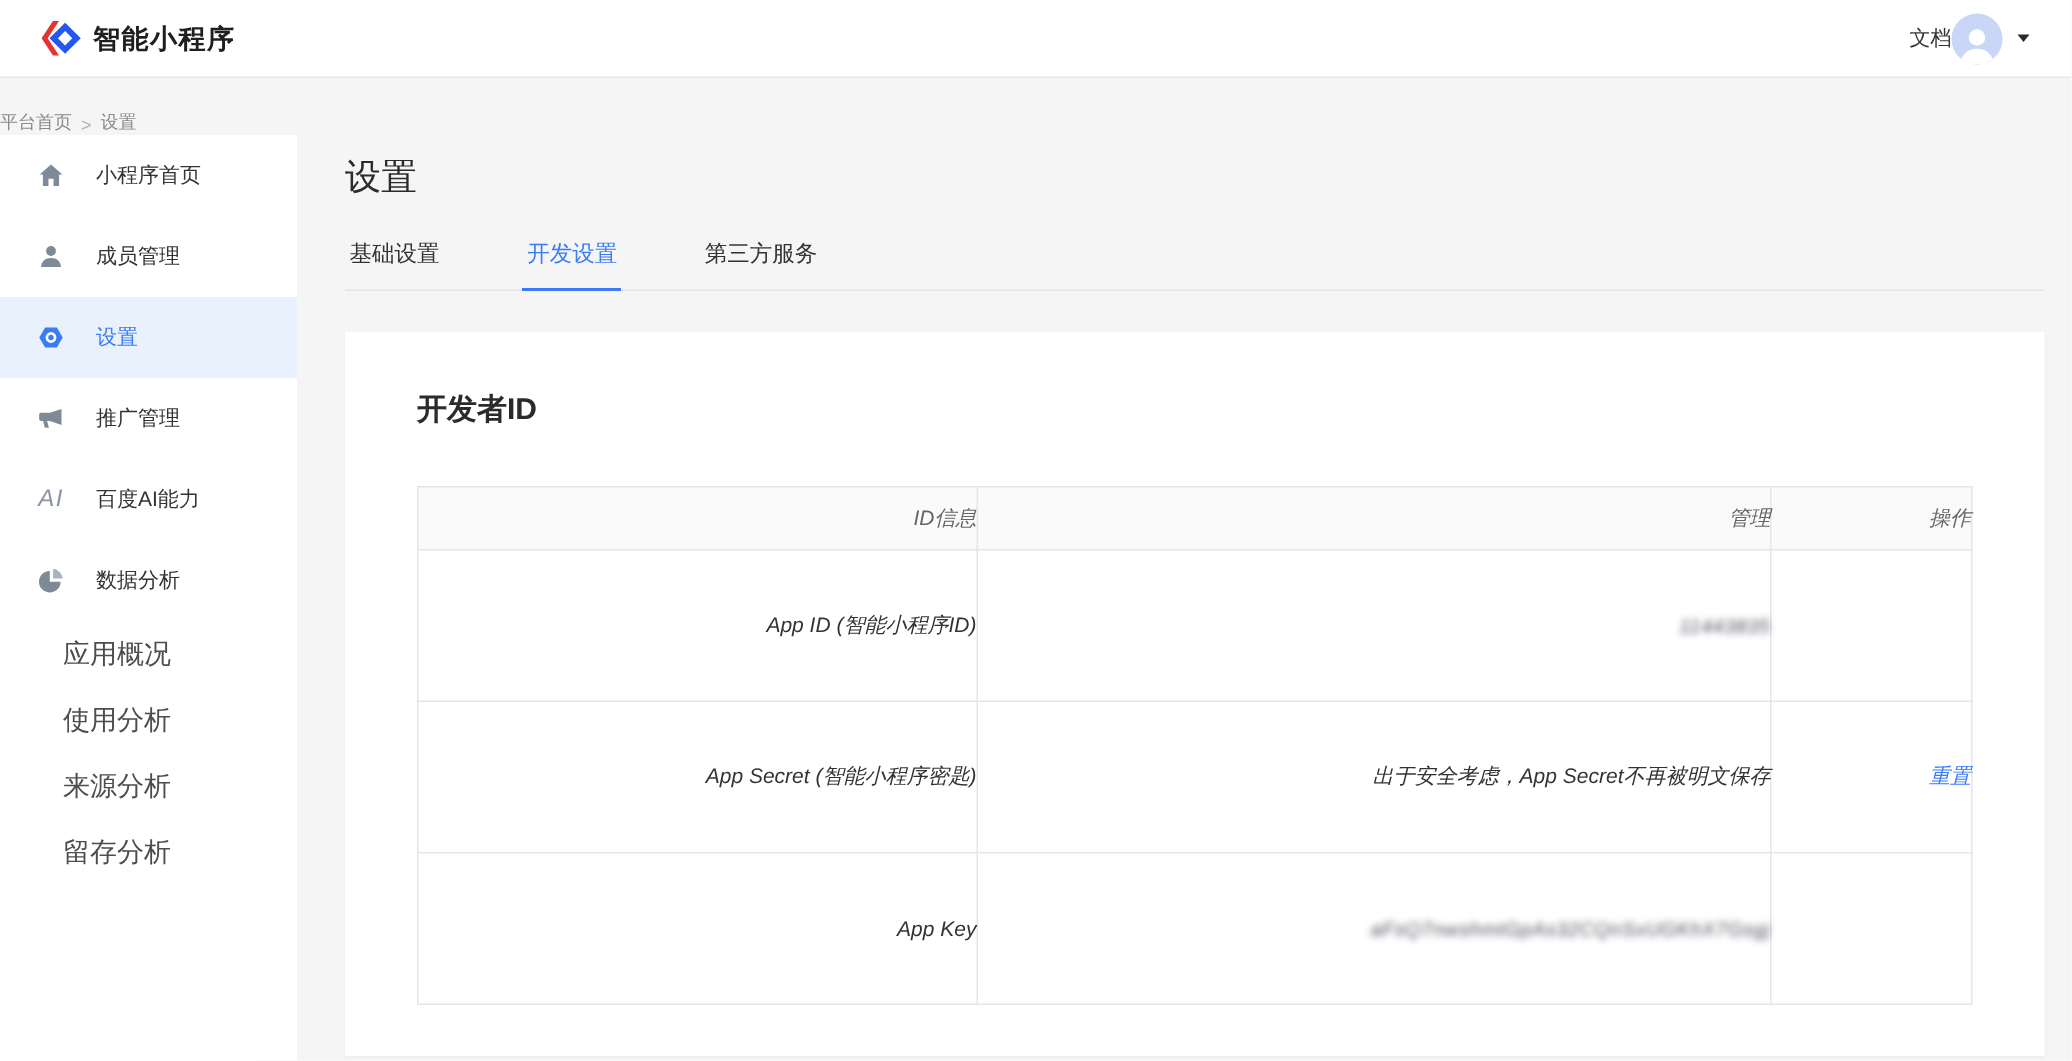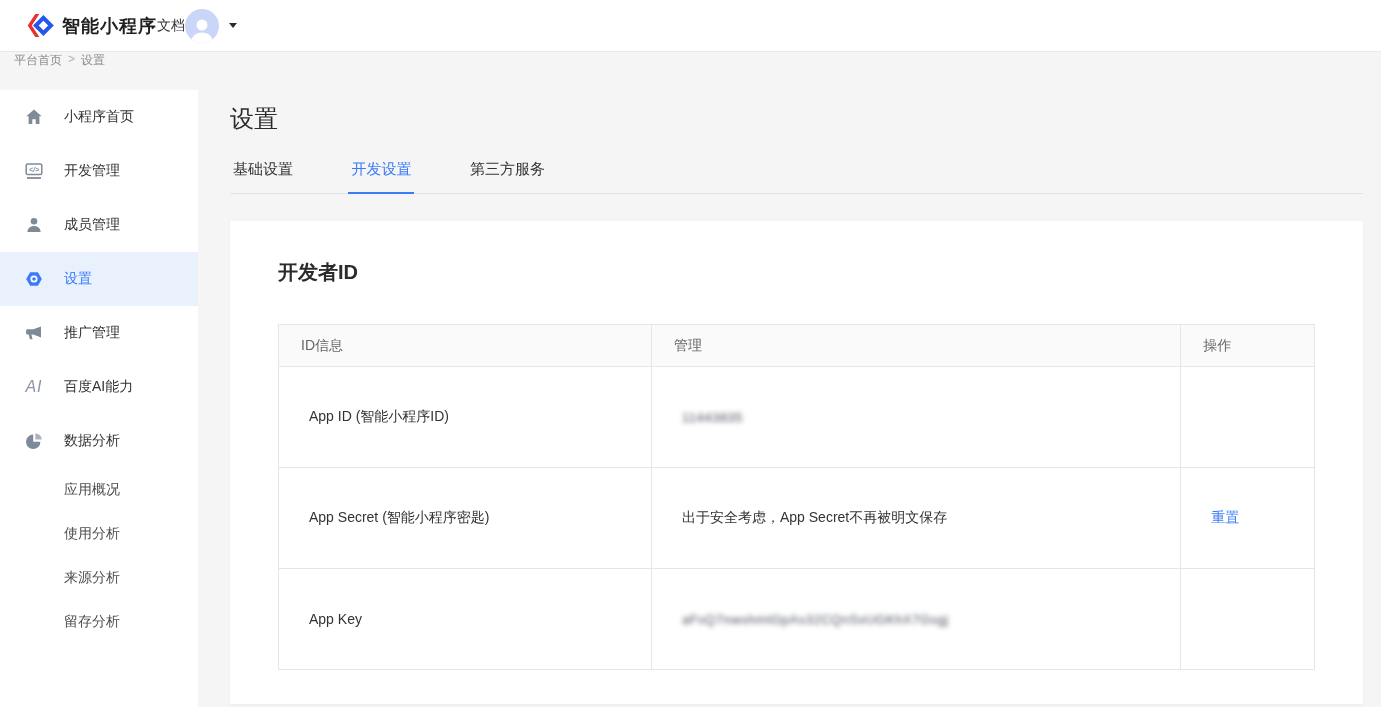--- a/index.html
+++ b/index.html
@@ -1,65 +1,65 @@
 <!DOCTYPE html>
 <html><head>
 <meta charset="utf-8">
 <style>
   * { margin:0; padding:0; box-sizing:border-box; }
   html,body { width:1381px; height:707px; overflow:hidden;
     font-family:"Liberation Sans","DejaVu Sans",sans-serif; background:#f5f5f6; color:#333; }
 
   
   .header { height:52px; background:#fff; border-bottom:1px solid #e8e8e8;
-    display:flex; align-items:center; justify-content:flex-start; padding:0 28px 0 24px; }
+    display:flex; align-items:center; justify-content:space-between; padding:0 28px 0 24px; }
   .logo { display:flex; align-items:center; cursor:pointer; }
   .logo svg { width:30px; height:27px; }
   .logo-text { font-size:18px; font-weight:600; color:#1f1f1f; margin-left:8px; letter-spacing:1px; }
   .header-right { display:flex; align-items:center; }
   .doc-link { font-size:14px; color:#333; text-decoration:none; cursor:pointer; }
   .avatar { width:34px; height:34px; border-radius:50%; background:#c9d6f8; overflow:hidden;
     display:flex; align-items:flex-end; justify-content:center; cursor:pointer; }
   .caret { width:0; height:0; border-left:4.5px solid transparent; border-right:4.5px solid transparent;
     border-top:5.5px solid #2b2b2b; margin-left:10px; cursor:pointer; }
 
   
-  .breadcrumb { height:38px; display:flex; align-items:flex-start; padding-left:14px;
+  .breadcrumb { height:38px; display:flex; align-items:flex-end; 
     font-size:12px; color:#999; }
   .breadcrumb .bc-home { color:#8a8a8a; cursor:pointer; }
   .breadcrumb .sep { margin:0 6px; color:#b0b0b0; }
   .breadcrumb .bc-cur { color:#8a8a8a; }
 
   
   .shell { display:flex; height:617px; }
   .sidebar { width:198px; background:#fff; flex:none; }
   .side-item { height:54px; display:flex; align-items:center; cursor:pointer; }
   .side-item .icon { width:20px; height:20px; margin-left:24px; display:flex;
     align-items:center; justify-content:center; flex:none;font-style:italic; }
   .side-item .lbl { margin-left:20px; font-size:14px; color:#333; }
   .side-item.active { background:#e9f1fd; }
   .side-item.active .lbl { color:#3a7bfa; }
-  .side-sub { height:44px; display:flex; align-items:center; padding-left:64px;
-    font-size:14px; color:#4d4d4d; cursor:pointer; }
+  .side-sub { height:44px; display:flex; align-items:center; padding-left:42px;
+    font-size:18px; color:#4d4d4d; cursor:pointer; }
   .ai-glyph { font-size:16px; color:#8a94a4; letter-spacing:1px; }
 
   
   .main { flex:1; padding:0 18px 0 32px; }
   .page-title { font-size:24px; font-weight:500; color:#2b2b2b; margin-top:12px; line-height:34px; }
   .tabs { margin-top:24px; border-bottom:1px solid #e2e3e5; }
   .tab { display:inline-block; font-size:15px; color:#333; padding:0 3px 13px;
     margin-right:48px; cursor:pointer; }
   .tab.active { color:#3a7bfa; border-bottom:2px solid #3a7bfa; margin-bottom:-1px; }
 
   .card { margin-top:27px; background:#fff; height:483px; padding:38px 48px 36px;
     box-shadow:0 1px 3px rgba(0,0,0,0.04); overflow:hidden; }
   .section-title { font-size:20px; font-weight:600; color:#2b2b2b; margin-bottom:38px; }
 
   table.id-table { width:100%; border-collapse:collapse; table-layout:fixed; }
-  .id-table th, .id-table td { border:1px solid #e4e6e8; text-align:left; font-weight:400; }
+  .id-table th, .id-table td { border:1px solid #e4e6e8; text-align:right; font-weight:400;font-style:italic; }
   .id-table th { height:42px; background:#fafafa; color:#666; font-size:14px; padding-left:22px; }
   .id-table td { height:101px; font-size:14px; color:#333; padding-left:30px; vertical-align:middle; }
   .col1 { width:36%; } .col2 { width:51.1%; } .col3 { width:12.9%; }
   .blurred { filter:blur(2.6px); color:#4a4e5a; font-size:13px; letter-spacing:.5px; }
   .reset-link { color:#3a7bfa; text-decoration:none; cursor:pointer; }
 </style>
 </head>
 <body>
 
 <div class="header">
@@ -94,30 +94,20 @@
 
     <div class="side-item">
       <span class="icon">
         <svg viewBox="0 0 18 18" width="18" height="18">
             <path d="M9 1.6 L16.6 8.3 H14.4 V16 H10.7 V11.2 H7.3 V16 H3.6 V8.3 H1.4 Z" fill="#7f8a99"></path>
           </svg>
       </span>
       <span class="lbl">小程序首页</span>
     </div>
 
-    <div class="side-item">
-      <span class="icon">
-        <svg viewBox="0 0 18 18" width="18" height="18">
-          <rect x="1.2" y="2" width="15.6" height="10.6" rx="1.6" fill="none" stroke="#7f8a99" stroke-width="1.5"></rect>
-          <text x="9" y="10" text-anchor="middle" font-size="7" font-weight="bold" fill="#7f8a99">&lt;/&gt;</text>
-          <line x1="2" y1="16" x2="16" y2="16" stroke="#7f8a99" stroke-width="1.8"></line>
-        </svg>
-      </span>
-      <span class="lbl">开发管理</span>
-    </div>
 
     <div class="side-item">
       <span class="icon">
         <svg viewBox="0 0 18 18" width="18" height="18">
           <circle cx="9" cy="5.3" r="3.3" fill="#7f8a99"></circle>
           <path d="M2.4 16 c0-3.8 3-6 6.6-6 s6.6 2.2 6.6 6 Z" fill="#7f8a99"></path>
         </svg>
       </span>
       <span class="lbl">成员管理</span>
     </div>

